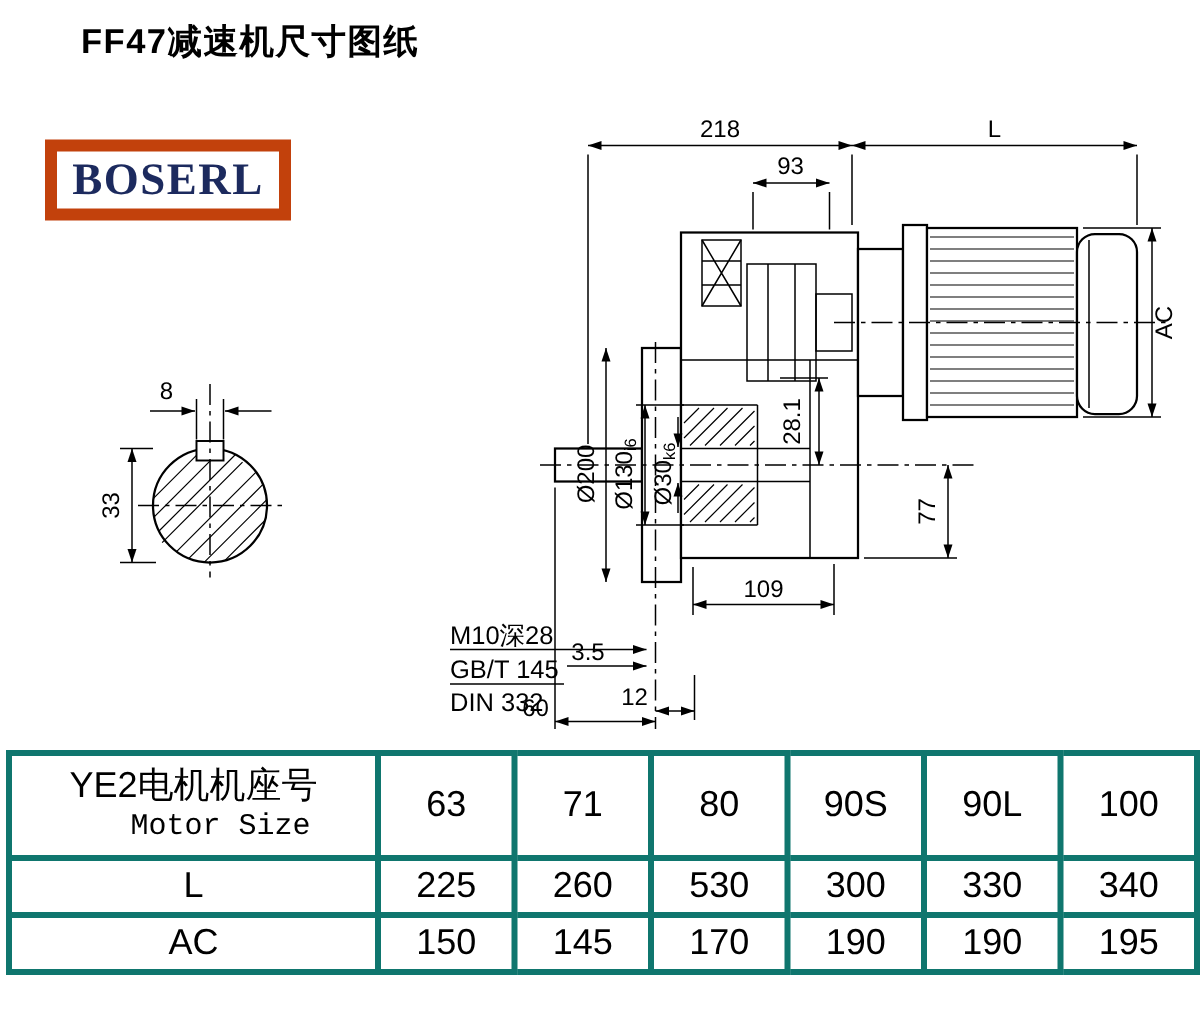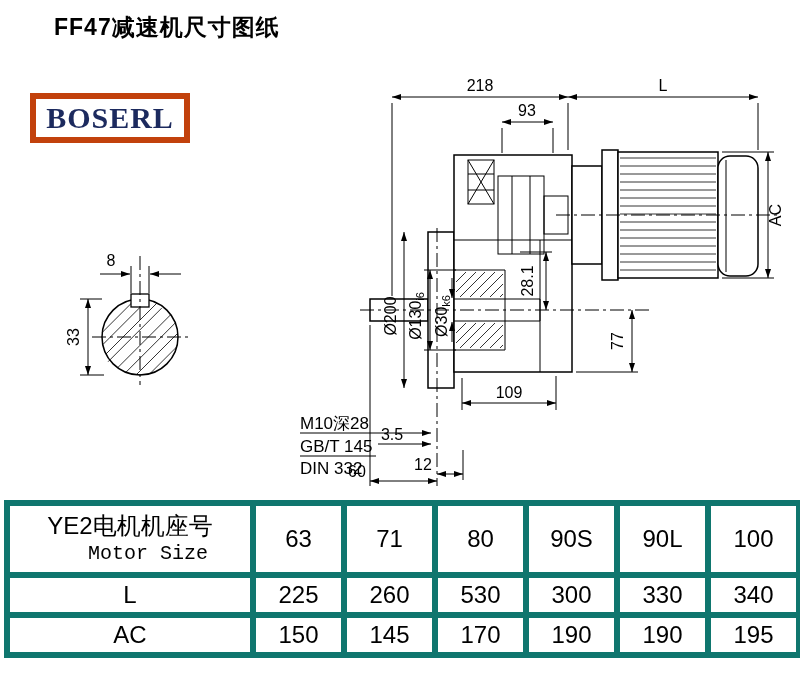--- a/index.html
+++ b/index.html
@@ -6,38 +6,38 @@
   body{
     width:800px;height:676px;background:#ffffff;color:#000;
     font-family:"Liberation Sans",sans-serif;position:relative;overflow:hidden;
   }
   .title{
     position:absolute;left:54px;top:12px;font-size:23px;font-weight:bold;
     letter-spacing:1px;
   }
   .logo{
     position:absolute;left:30px;top:93px;width:148px;height:38px;
-    border:6px solid #c2410c;color:#1c2a5e;
+    border:8px solid #c2410c;color:#1c2a5e;
     font-family:"Liberation Serif",serif;font-weight:bold;font-size:30px;
     display:flex;align-items:center;justify-content:center;letter-spacing:1px;
     background:#fff;
   }
   svg.drawing{position:absolute;left:0;top:0;}
   svg .thick{stroke:#000;stroke-width:1.5;fill:#fff;}
   svg .thin{stroke:#000;stroke-width:1;fill:none;}
   svg .hair{stroke:#000;stroke-width:0.8;fill:none;}
   svg .cl{stroke:#000;stroke-width:1;fill:none;stroke-dasharray:14 4 3 4;}
   svg text{fill:#000;font-family:"Liberation Sans",sans-serif;font-size:16px;}
   svg text.note{font-size:17px;}
   table.dim-table{
     position:absolute;left:4px;top:500px;width:792px;border-collapse:collapse;
     table-layout:fixed;background:#fff;
   }
   table.dim-table td{
-    border:6px solid #0f766e;text-align:center;vertical-align:middle;
+    border:4px solid #0f766e;text-align:center;vertical-align:middle;
     font-size:24px;padding:0;
   }
   tr.hdr td{height:66px;}
   tr.datarow td{height:34px;}
   .cellcn{font-size:24px;line-height:30px;}
   .cellen{font-family:"Liberation Mono",monospace;font-size:20px;line-height:26px;padding-left:36px;}
 </style>
 </head>
 <body>
 

